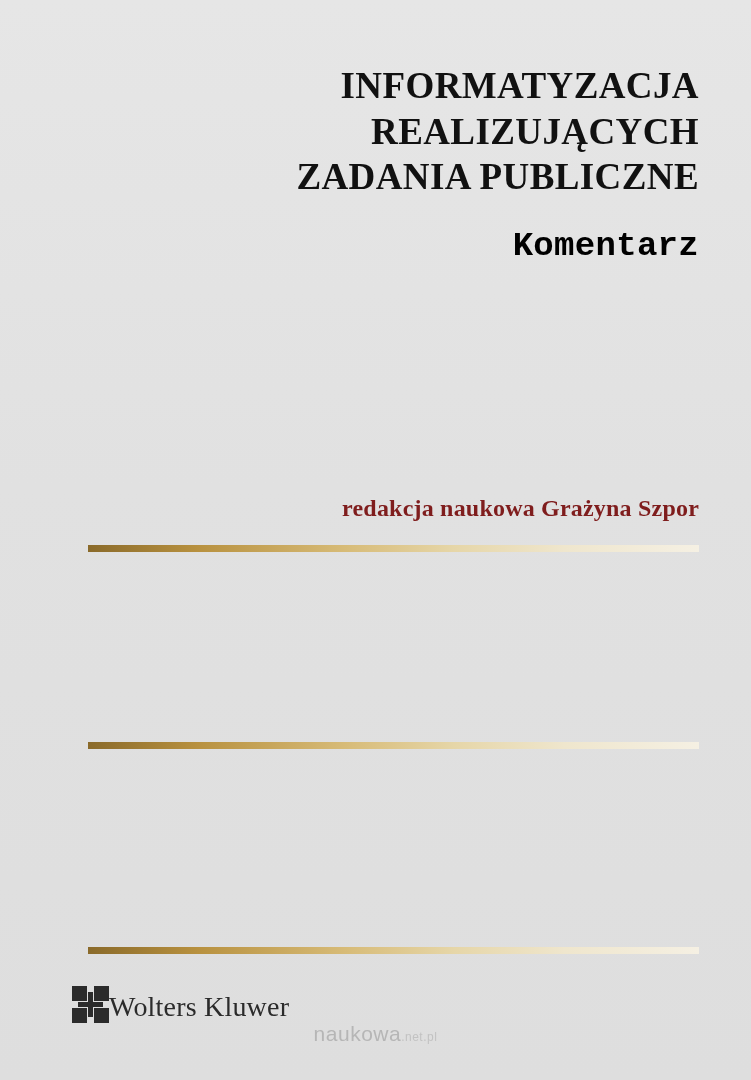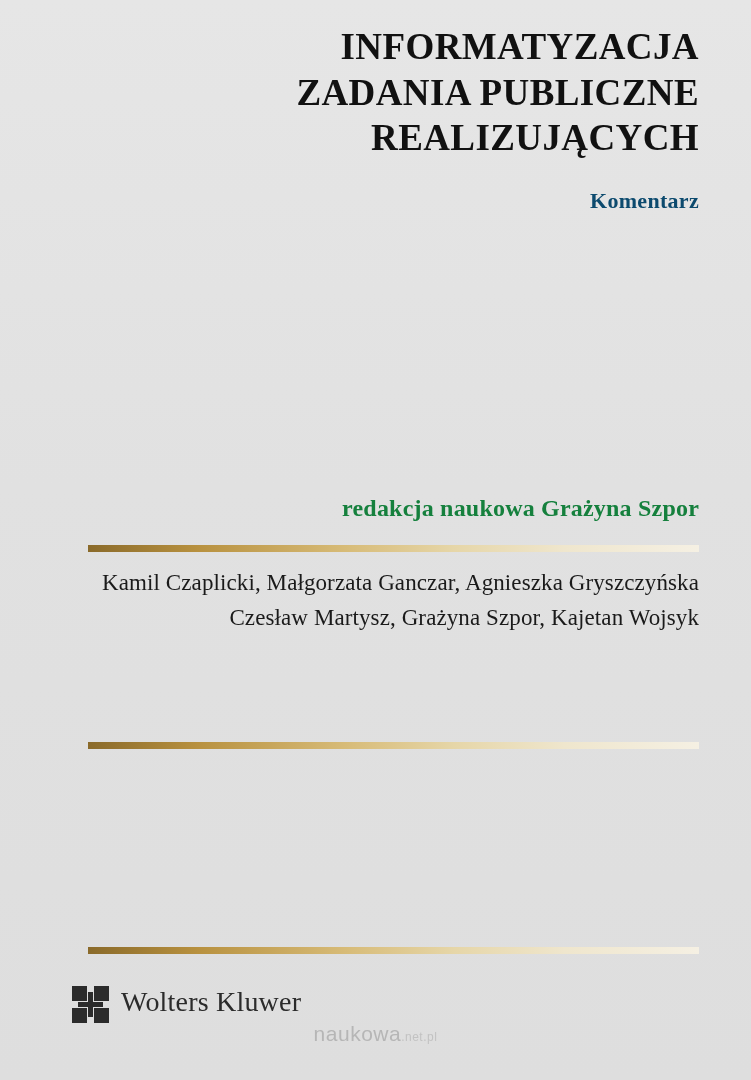--- a/index.html
+++ b/index.html
@@ -22,53 +22,53 @@
   .cover::before {
     content: "";
     position: absolute;
     inset: 0;
     background: linear-gradient(180deg, #e6e6e6 0%, #e1e1e1 45%, #dedede 100%);
     pointer-events: none;
   }
   .cover > * { position: relative; }
 
   .title-block {
-    padding: 24px 52px 0 52px;
+    padding: 63px 52px 0 52px;
     text-align: right;
     margin-left: 16px;
   }
   .title-line {
     font-family: "Liberation Serif", serif;
     font-weight: bold;
     font-size: 37px;
     line-height: 1.23;
     letter-spacing: 0.4px;
     color: #111111;
     text-transform: uppercase;
     white-space: nowrap;
   }
   .subtitle {
     margin-top: 27px;
-    font-family: Liberation Serif, serif;
+    font-family: Liberation Mono, monospace;
     font-weight: bold;
-    font-size: 22px;
-    color: #0c4a6e;
+    font-size: 34px;
+    color: #000000;
     letter-spacing: 0.3px;
   }
 
   .editor {
     position: absolute;
     left: 0;
     right: 52px;
     top: 495px;
     text-align: right;
     font-family: "Liberation Serif", serif;
     font-weight: bold;
     font-size: 24px;
-    color: #15803d;
+    color: #7f1d1d;
     letter-spacing: 0.2px;
   }
 
   .rule {
     position: absolute;
     height: 7px;
     left: 88px;
     right: 52px;
     background: linear-gradient(90deg, #8a6a2a 0%, #b8913f 18%, #d7bb77 42%, #e6d6a8 60%, #efe6cd 78%, #f5f0e3 100%);
   }
@@ -87,22 +87,21 @@
     line-height: 1.5;
     color: #1a1a1a;
     letter-spacing: 0.1px;
   }
 
   .publisher {
     position: absolute;
     left: 72px;
     top: 986px;
     display: flex;
-    align-items: flex-start;
-    gap: 12px;
+    align-items: flex-end;
   }
   .wk-mark {
     width: 37px;
     height: 37px;
     position: relative;
     flex: none;
   }
   .wk-mark .sq {
     position: absolute;
     background: #2b2b2b;
@@ -137,33 +136,29 @@
     color: #c2c2c2;
   }
 </style>
 </head>
 <body>
 
 <div class="cover">
 
   <div class="title-block">
     <div class="title-line">INFORMATYZACJA</div>
+    <div class="title-line">REALIZUJĄCYCH</div>
     <div class="title-line">ZADANIA PUBLICZNE</div>
-    <div class="title-line">REALIZUJĄCYCH</div>
     <div class="subtitle">Komentarz</div>
   </div>
 
   <div class="editor">redakcja naukowa Grażyna Szpor</div>
 
   <div class="rule rule-1"></div>
 
-  <div class="authors">
-    <div>Kamil Czaplicki, Małgorzata Ganczar, Agnieszka Gryszczyńska</div>
-    <div>Czesław Martysz, Grażyna Szpor, Kajetan Wojsyk</div>
-  </div>
 
   <div class="rule rule-2"></div>
   <div class="rule rule-3"></div>
 
   <div class="publisher">
     <div class="wk-mark">
       <div class="sq s1"></div>
       <div class="sq s2"></div>
       <div class="sq s3"></div>
       <div class="sq s4"></div>

